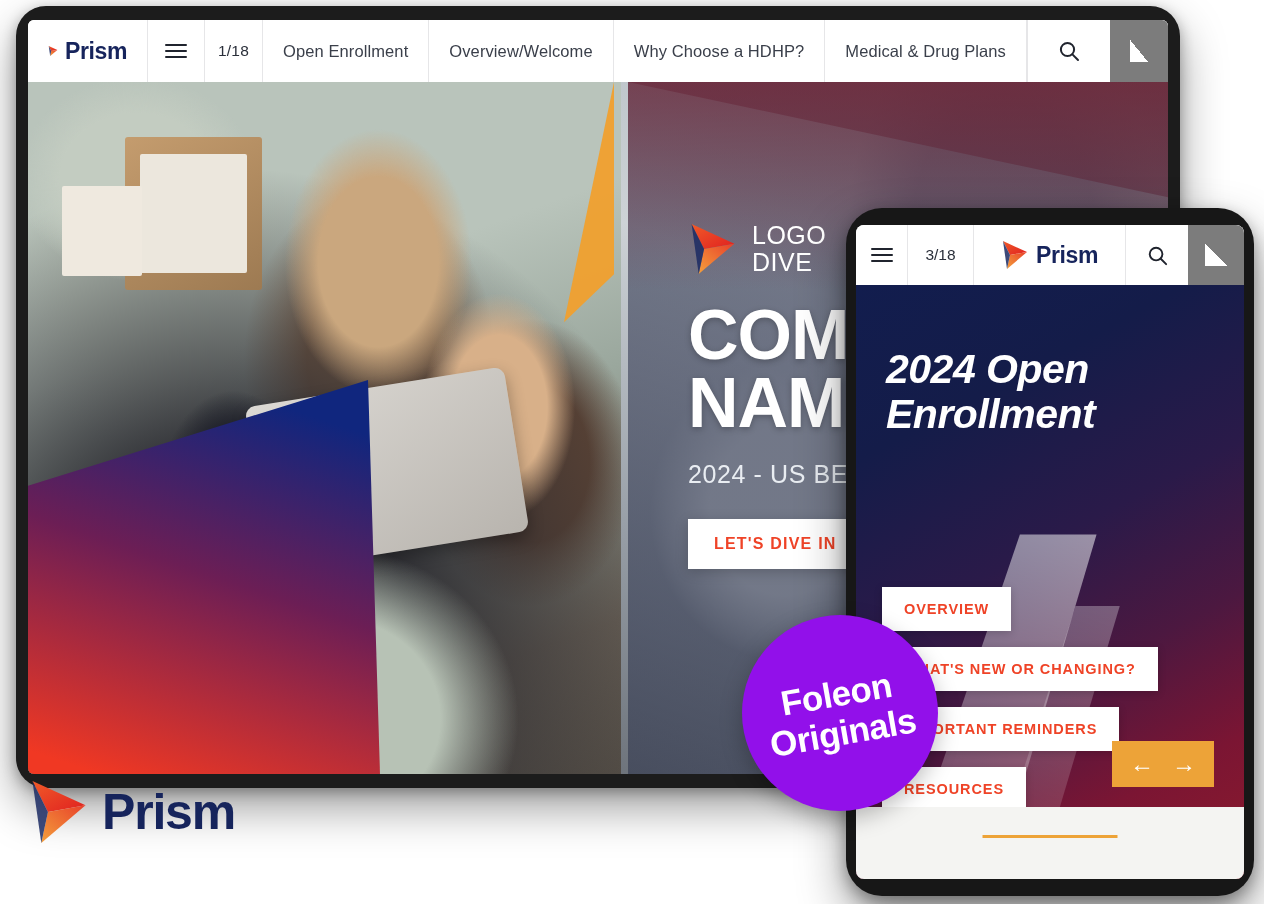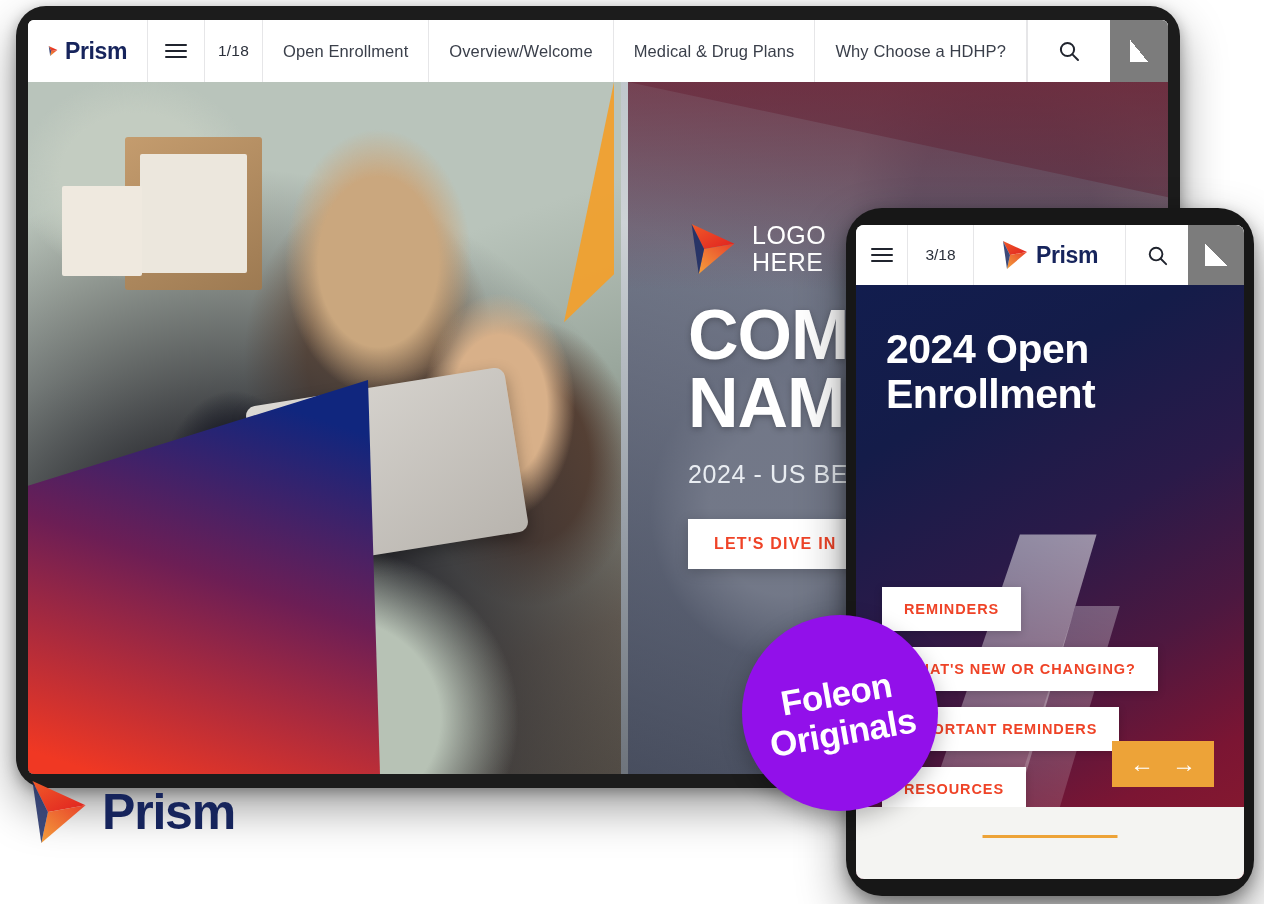--- a/index.html
+++ b/index.html
@@ -130,22 +130,22 @@
     background:linear-gradient(152deg,
       #121d4e 0%, #141c49 22%, #2a1a49 45%, #4c1840 64%, #7b1533 82%, #8c1b2c 100%);
   }
   .m-streak{ position:absolute; left:10%; bottom:-4%; width:52%; height:62%;
      background:linear-gradient(200deg, rgba(255,255,255,.52), rgba(255,255,255,.10));
      clip-path:polygon(62% 0%, 100% 0%, 46% 100%, 0% 100%); }
   .m-streak2{ position:absolute; left:30%; bottom:-4%; width:38%; height:50%;
      background:linear-gradient(200deg, rgba(255,255,255,.30), rgba(255,255,255,.05));
      clip-path:polygon(70% 0%, 100% 0%, 40% 100%, 6% 100%); }
 
-  .m-title{ position:absolute; left:30px; top:42px; color:#fff; font-size:41px;
-     font-weight:700; line-height:1.1; letter-spacing:-.5px; z-index:3; }
+  .m-title{ position:absolute; left:30px; top:62px; color:#fff; font-size:41px;
+     font-weight:700; line-height:1.1; letter-spacing:-.5px; z-index:3;font-style:italic; }
 
   .m-menu{ position:absolute; left:26px; top:302px; z-index:4;
      display:flex; flex-direction:column; gap:16px; align-items:flex-start; }
   .m-item{ background:#fff; color:#ef4327; font-size:14.5px; font-weight:700;
      letter-spacing:.9px; padding:14px 22px; white-space:nowrap; border:none;
      cursor:pointer; box-shadow:0 2px 8px rgba(0,0,0,.18); }
 
   .m-nav{ position:absolute; right:30px; bottom:92px; z-index:5;
      background:#eda338; display:flex; align-items:center; gap:18px;
      padding:11px 18px; }
@@ -203,22 +203,22 @@
             <i></i>
               <i></i>
               <i></i>
           </span>
         </div>
 
         <div class="tb-cell tb-page">1/18</div>
 
         <div class="tb-cell tb-tab">Open Enrollment</div>
         <div class="tb-cell tb-tab">Overview/Welcome</div>
+        <div class="tb-cell tb-tab">Why Choose a HDHP?</div>
         <div class="tb-cell tb-tab">Medical &amp; Drug Plans</div>
-        <div class="tb-cell tb-tab">Why Choose a HDHP?</div>
 
         <div class="tb-spacer"></div>
 
         <div class="tb-cell tb-search">
           <svg width="24" height="24" viewBox="0 0 24 24" fill="none">
             <circle cx="10.5" cy="10.5" r="6.6" stroke="#20242e" stroke-width="2"></circle>
             <line x1="15.4" y1="15.4" x2="21" y2="21" stroke="#20242e" stroke-width="2" stroke-linecap="round"></line>
           </svg>
         </div>
 
@@ -255,21 +255,21 @@
 
         <div class="hero-content">
           <div class="logo-here">
             <svg width="50" height="54" viewBox="0 0 28 30">
               <path d="M2 1 L26 12 L9 15 Z" fill="url(#pg1)"></path>
               <path d="M9 15 L26 12 L6 29 Z" fill="url(#pg2)"></path>
               <path d="M2 1 L9 15 L6 29 Z" fill="#1B2A63" opacity=".85"></path>
             </svg>
             <div class="logo-here-txt">
               <div>LOGO</div>
-              <div>HERE</div>
+              <div>DIVE</div>
             </div>
           </div>
 
           <div class="company-name">
             <div>COMPANY</div>
             <div>NAME</div>
           </div>
 
           <div class="hero-sub">2024 - US BENEFITS</div>
 
@@ -311,21 +311,21 @@
         </div>
       </div>
 
       <div class="m-body">
         <div class="m-streak"></div>
         <div class="m-streak2"></div>
 
         <div class="m-title">2024 Open Enrollment</div>
 
         <div class="m-menu">
-          <button class="m-item">REMINDERS</button>
+          <button class="m-item">OVERVIEW</button>
           <button class="m-item">WHAT'S NEW OR CHANGING?</button>
           <button class="m-item">IMPORTANT REMINDERS</button>
           <button class="m-item">RESOURCES</button>
         </div>
 
         <div class="m-nav">
           <span>←</span>
           <span>→</span>
         </div>
       </div>

